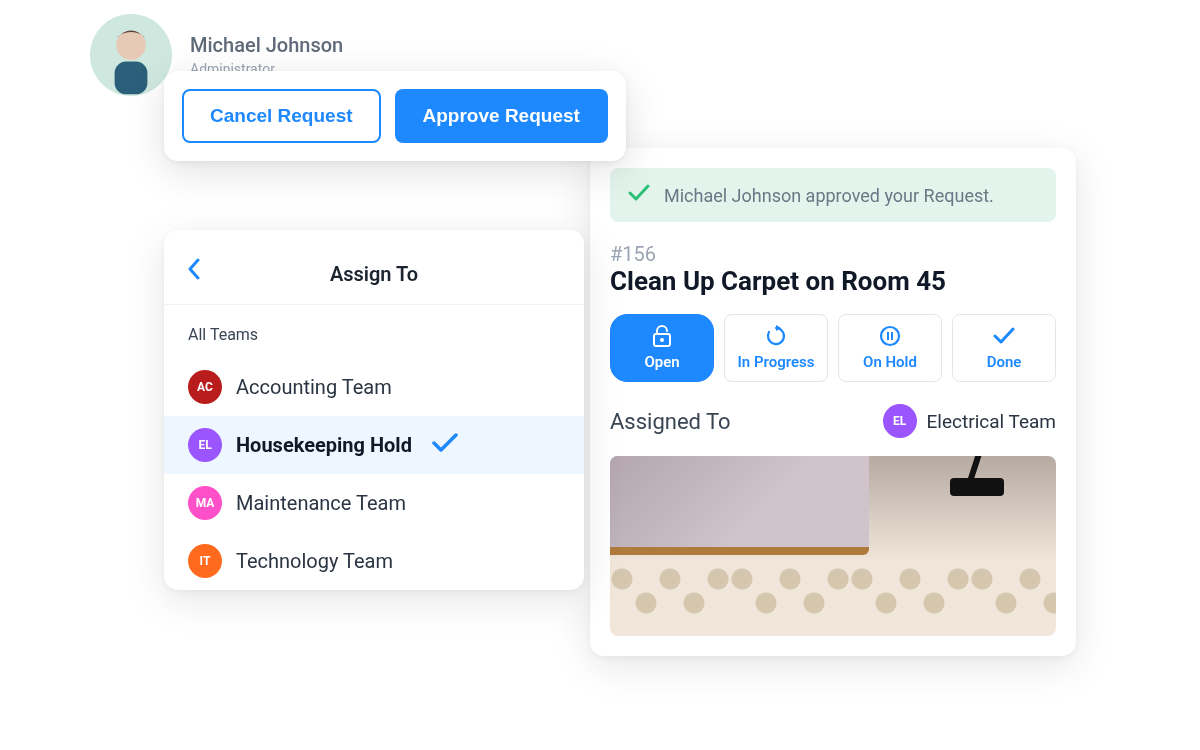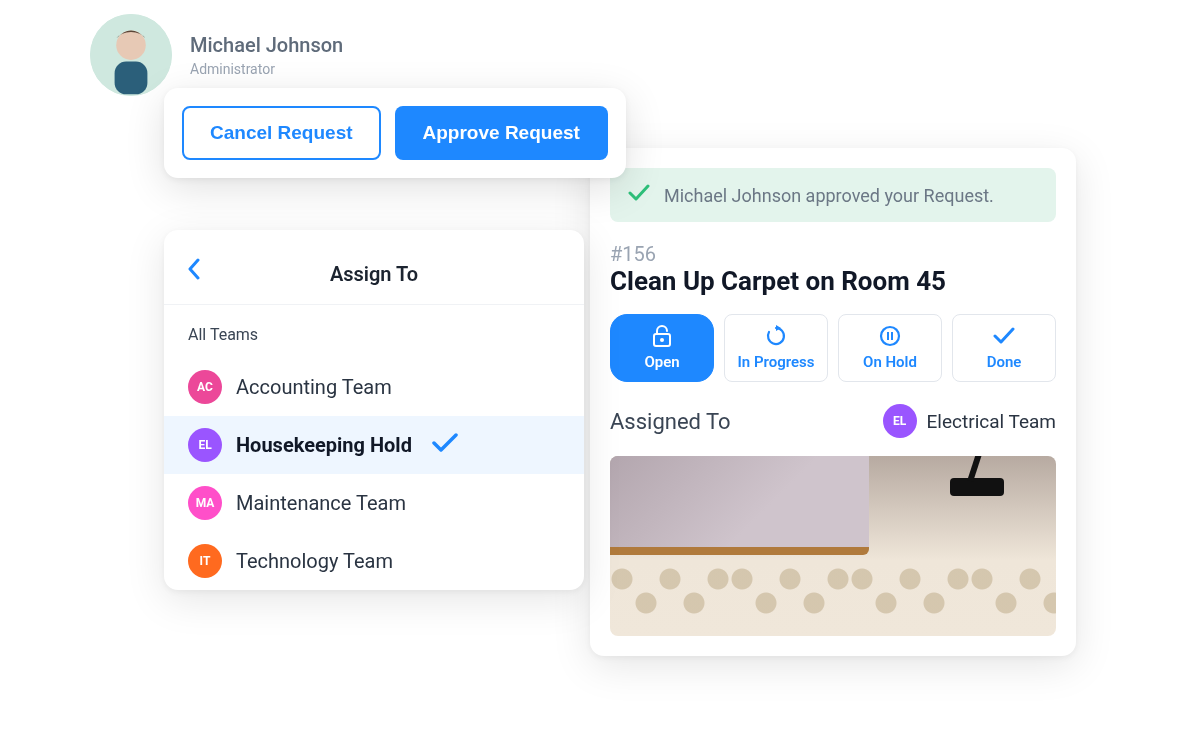--- a/index.html
+++ b/index.html
@@ -37,21 +37,21 @@
   }
   .user-role {
     font-size: 14px;
     color: #9aa4b2;
     margin-top: 4px;
   }
 
   
   .actions-card {
     position: absolute;
-    top: 88px;
+    top: 71px;
     left: 164px;
     background: #fff;
     border-radius: 14px;
     box-shadow: 0 10px 40px rgba(0,0,0,0.12), 0 2px 6px rgba(0,0,0,0.06);
     padding: 18px;
     display: flex;
     gap: 14px;
     z-index: 30;
   }
   .btn {
@@ -306,21 +306,21 @@
     <span class="back-chevron">
       <svg width="14" height="22" viewBox="0 0 14 22">
           <path d="M12 2 L4 11 L12 20" stroke="#1e88ff" stroke-width="3" fill="none" stroke-linecap="round" stroke-linejoin="round"></path>
         </svg>
     </span>
     <div class="assign-title">Assign To</div>
   </div>
   <div class="teams-label">All Teams</div>
 
   <div class="team-row">
-    <div class="team-badge" style="background:#ec4899">AC</div>
+    <div class="team-badge" style="background:#b91c1c">AC</div>
     <div class="team-name">Accounting Team</div>
   </div>
   <div class="team-row selected">
     <div class="team-badge" style="background:#9a55ff">EL</div>
     <div class="team-name">Housekeeping Hold</div>
     <span class="check-icon">
       <svg width="26" height="20" viewBox="0 0 26 20">
           <path d="M2 10 L9 17 L24 2" stroke="#1e88ff" stroke-width="3.5" fill="none" stroke-linecap="round" stroke-linejoin="round"></path>
         </svg>
     </span>

